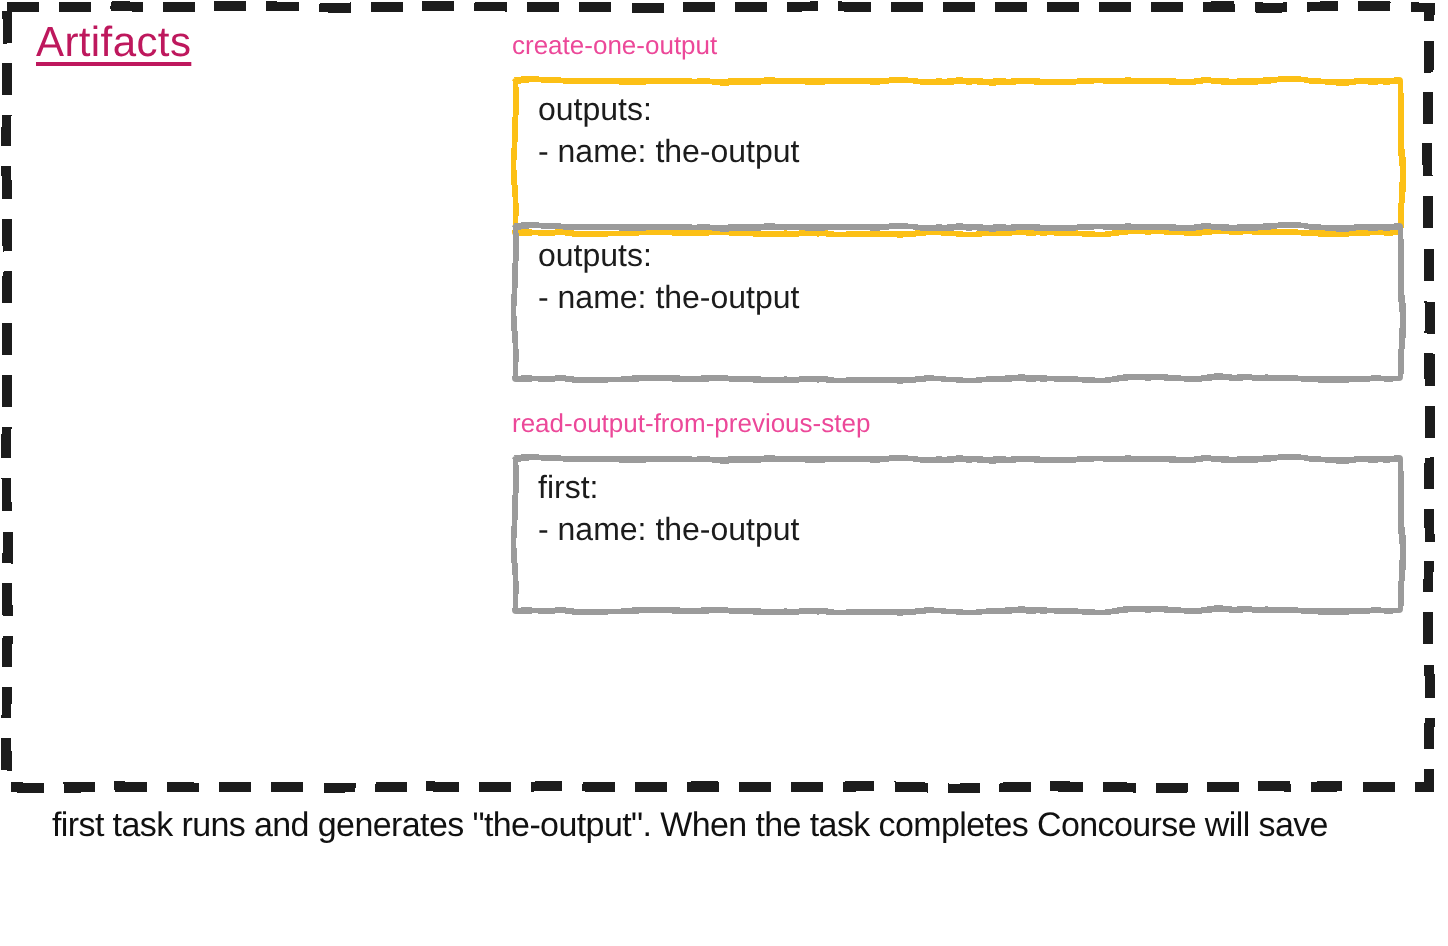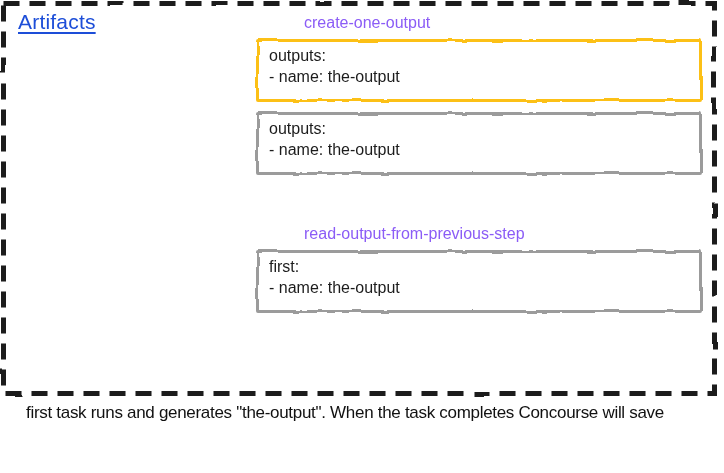--- a/index.html
+++ b/index.html
@@ -24,40 +24,39 @@
   }
   .artifacts-label {
     position: absolute;
     left: 18px;
     top: 10px;
     font-size: 21px;
     font-weight: 500;
     letter-spacing: 0.2px;
     text-decoration: underline;
     text-underline-offset: 3px;
-    color: #1d4ed8;
+    color: #be185d;
   }
   .task {
     position: absolute;
     left: 256px;
     width: 446px;
   }
   .task-1 { top: 13px; }
   .task-2 { top: 112px; }
-  .task-3 { top: 224px; }
+  .task-3 { top: 202px; }
   .task-title {
-    font-size: 16px;
+    font-size: 13px;
     line-height: 20px;
     height: 26px;
-    color: #8b5cf6;
-    margin-left: 48px;
+    color: #ec4899;
   }
   .task-box {
     position: relative;
-    height: 63px;
+    height: 79px;
     box-sizing: border-box;
     padding: 6px 0 0 13px;
     border-radius: 31px;
   }
   .box-border {
     position: absolute;
     inset: 0;
     border: 3px solid #9b9b9b;
     border-radius: 2px;
     filter: url(#squiggle);

